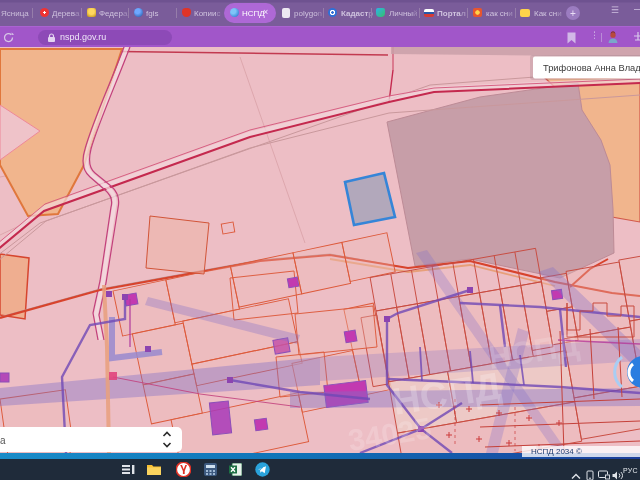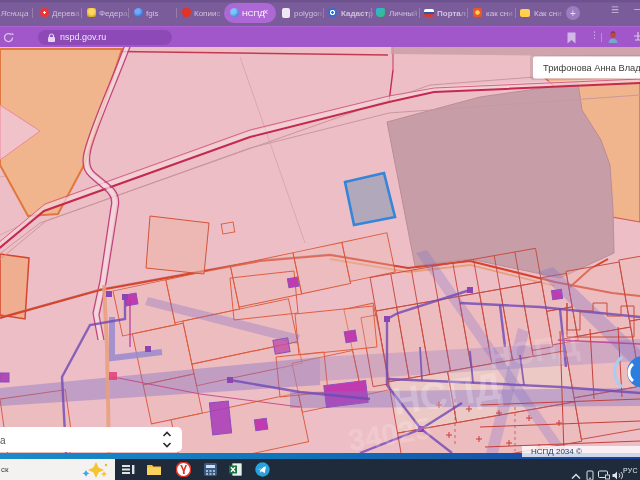--- a/index.html
+++ b/index.html
@@ -21,21 +21,21 @@
   #bluestrip{top:453px;left:0;width:640px;height:6px;
      background:linear-gradient(90deg,#1b8cc8 0%,#0f74b8 45%,#1d3e9b 100%);}
   
   #task{top:459px;left:0;width:640px;height:21px;background:#1f2b3a;}
   #wsearch{position:absolute;left:0;top:0;width:115px;height:21px;background:#f3f2f1;}
   #wsearch span{position:absolute;left:1px;top:6px;font-size:8px;color:#3b3b3b;}
   .tray{position:absolute;top:0;height:21px;color:#e8ecf0;}
 </style></head>
 <body>
 <div class="abs" id="tabbar">
-  <span class="t" style="left:1px;color:#cbbeda;font-style:italic;">Ясница</span>
+  <span class="t" style="left:1px;color:#cbbeda;">Ясница</span>
   <div class="sep" style="left:32px;"></div>
   <div class="ic" style="left:40px;background:radial-gradient(circle at 50% 50%,#fff 0 18%,#e33 20% 100%);"></div>
   <span class="t" style="left:52px;">Дерев<span style="opacity:.5">а</span></span>
   <div class="sep" style="left:81px;"></div>
   <div class="ic" style="left:87px;background:radial-gradient(circle at 50% 40%,#ffd75e 0 40%,#b8860b 100%);border-radius:2px;"></div>
   <span class="t" style="left:99px;">Федер<span style="opacity:.5">а</span></span>
   <div class="sep" style="left:128px;"></div>
   <div class="ic" style="left:134px;background:radial-gradient(circle at 40% 35%,#6fa8ff 0 30%,#1c4fa0 100%);"></div>
   <span class="t" style="left:146px;">fgis</span>
   <div class="sep" style="left:176px;"></div>
@@ -276,29 +276,20 @@
   <g>
     <rect x="-8" y="380" width="190" height="25" rx="5" fill="#ffffff"></rect>
     <text x="0" y="397" font-size="10" fill="#555">a</text>
     <path d="M163.5,389 l3.5,-3.5 3.5,3.5 M163.5,396 l3.5,3.5 3.5,-3.5" fill="none" stroke="#2b2b2b" stroke-width="1.6"></path>
   </g>
 </svg>
 </div>
 <div class="abs" id="bluestrip"></div>
 <div class="abs" style="left:522px;top:446px;width:118px;height:11px;background:rgba(252,252,254,0.8);z-index:5;font-size:8px;color:#1c3a6e;padding-left:9px;box-sizing:border-box;line-height:11px;">НСПД 2034 ©</div>
 <div class="abs" id="task">
-  <div id="wsearch">
-      <span>ск</span>
-    <svg style="position:absolute;left:82px;top:2px;" width="28" height="17" viewBox="0 0 28 17">
-      <path d="M14 1 L16.6 6.4 L22 9 L16.6 11.6 L14 17 L11.4 11.6 L6 9 L11.4 6.4 Z" fill="#f4c531"></path>
-      <path d="M4 9 L5.2 11.2 L7.4 12.4 L5.2 13.6 L4 15.8 L2.8 13.6 L0.6 12.4 L2.8 11.2 Z" fill="#3ea6e8"></path>
-      <path d="M22 10 L23 12 L25 13 L23 14 L22 16 L21 14 L19 13 L21 12 Z" fill="#f4c531"></path>
-      <circle cx="24" cy="4" r="1.2" fill="#e8b92e"></circle>
-    </svg>
-  </div>
 
   <svg style="position:absolute;left:122px;top:5px;" width="13" height="11" viewBox="0 0 13 11">
     <rect x="0" y="1" width="8" height="2" fill="#dfe3e8"></rect>
     <rect x="0" y="4.5" width="8" height="2" fill="#dfe3e8"></rect>
     <rect x="0" y="8" width="8" height="2" fill="#dfe3e8"></rect>
     <rect x="10" y="1" width="2.4" height="9" fill="#dfe3e8"></rect>
   </svg>
 
   <svg style="position:absolute;left:147px;top:5px;" width="14" height="11" viewBox="0 0 14 11">
     <path d="M0 1h5l1.4 1.6H14V11H0z" fill="#f8c032"></path>

